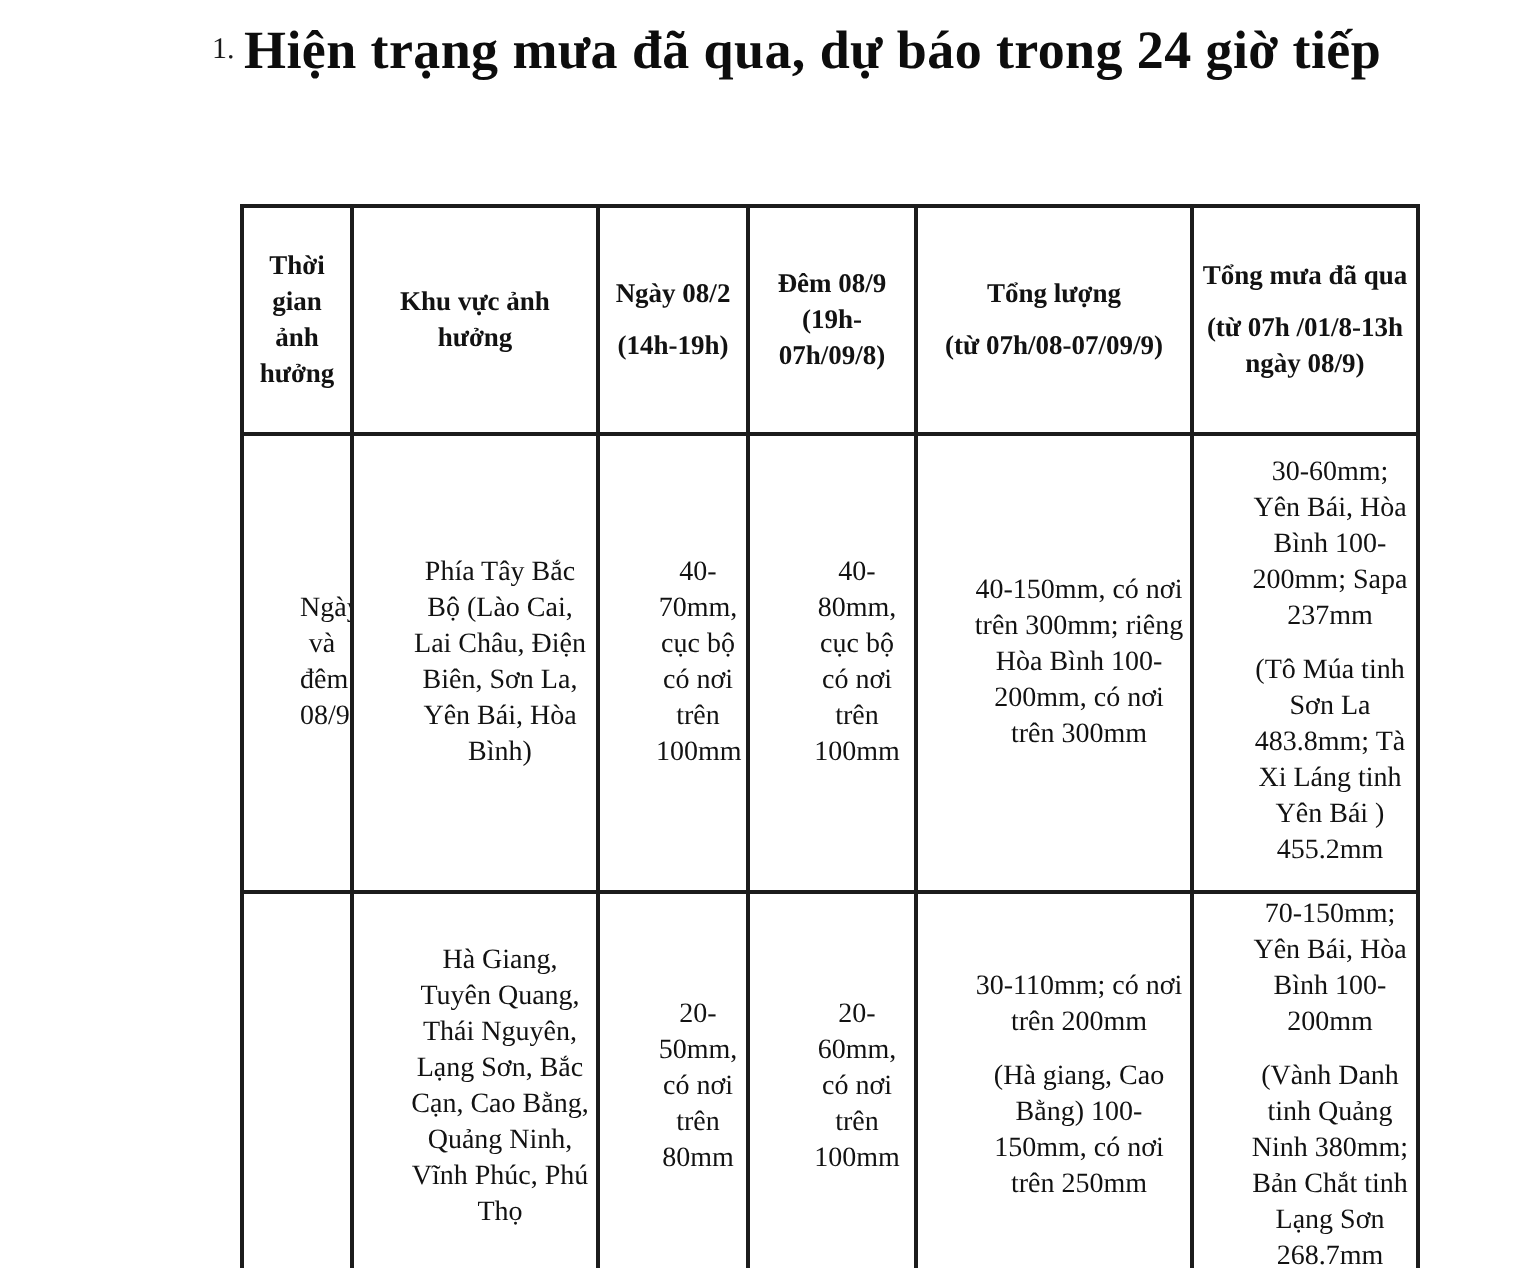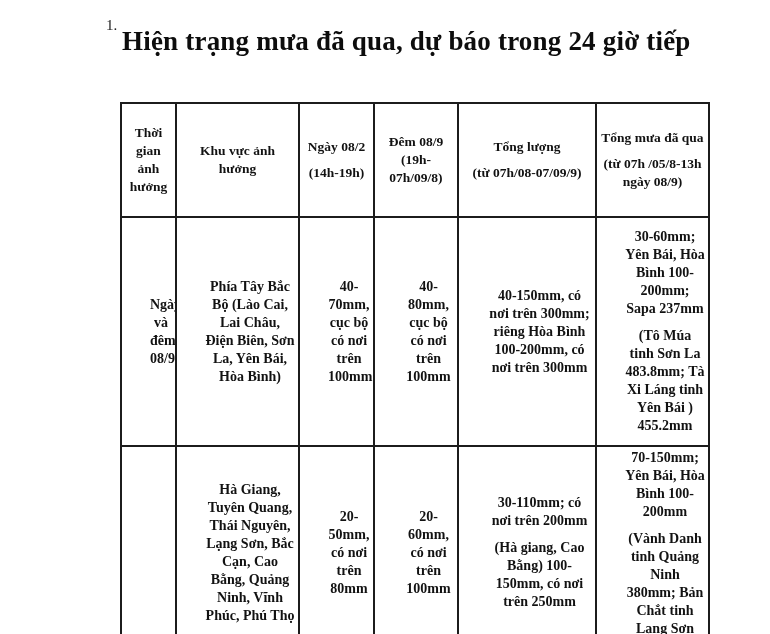--- a/index.html
+++ b/index.html
@@ -15,21 +15,21 @@
   .title-num {
     position: absolute;
     left: 106px;
     top: 17px;
     font-size: 15px;
     color: #1a1a1a;
   }
   .title-block {
     position: absolute;
     left: 122px;
-    top: 22px;
+    top: 6px;
     width: 600px;
   }
   .title-line {
     font-size: 27px;
     font-weight: bold;
     line-height: 39px;
     color: #0d0d0d;
     letter-spacing: 0.2px;
   }
   table.rain {
@@ -48,21 +48,21 @@
     padding: 2px 3px;
     overflow: hidden;
   }
   table.rain th {
     font-size: 13.5px;
     font-weight: bold;
     line-height: 18px;
   }
   table.rain td {
     font-size: 14px;
-    font-weight: bold;
+    font-weight: normal;
     line-height: 18px;
     padding-left: 28px;
   }
   tr.header-row { height: 114px; }
   tr.data-row-1 { height: 229px; }
   tr.data-row-2 { height: 186px; }
   .hdr-part2 { margin-top: 8px; }
   td p { margin: 0; }
   td p + p { margin-top: 9px; }
   td p:empty, div:empty { display: none; }
@@ -94,21 +94,21 @@
           <div>Ngày 08/2</div>
           <div class="hdr-part2">(14h-19h)</div>
         </th>
         <th>Đêm 08/9 (19h-07h/09/8)</th>
         <th>
           <div>Tổng lượng</div>
           <div class="hdr-part2">(từ 07h/08-07/09/9)</div>
         </th>
         <th>
           <div>Tổng mưa đã qua</div>
-          <div class="hdr-part2">(từ 07h /05/8-13h ngày 08/9)</div>
+          <div class="hdr-part2">(từ 07h /01/8-13h ngày 08/9)</div>
         </th>
       </tr>
     </thead>
     <tbody>
       <tr class="data-row-1">
         <td>Ngày và đêm 08/9</td>
         <td>Phía Tây Bắc Bộ (Lào Cai, Lai Châu, Điện Biên, Sơn La, Yên Bái, Hòa Bình)</td>
         <td>40-70mm, cục bộ có nơi trên 100mm</td>
         <td>40-80mm, cục bộ có nơi trên 100mm</td>
         <td>

